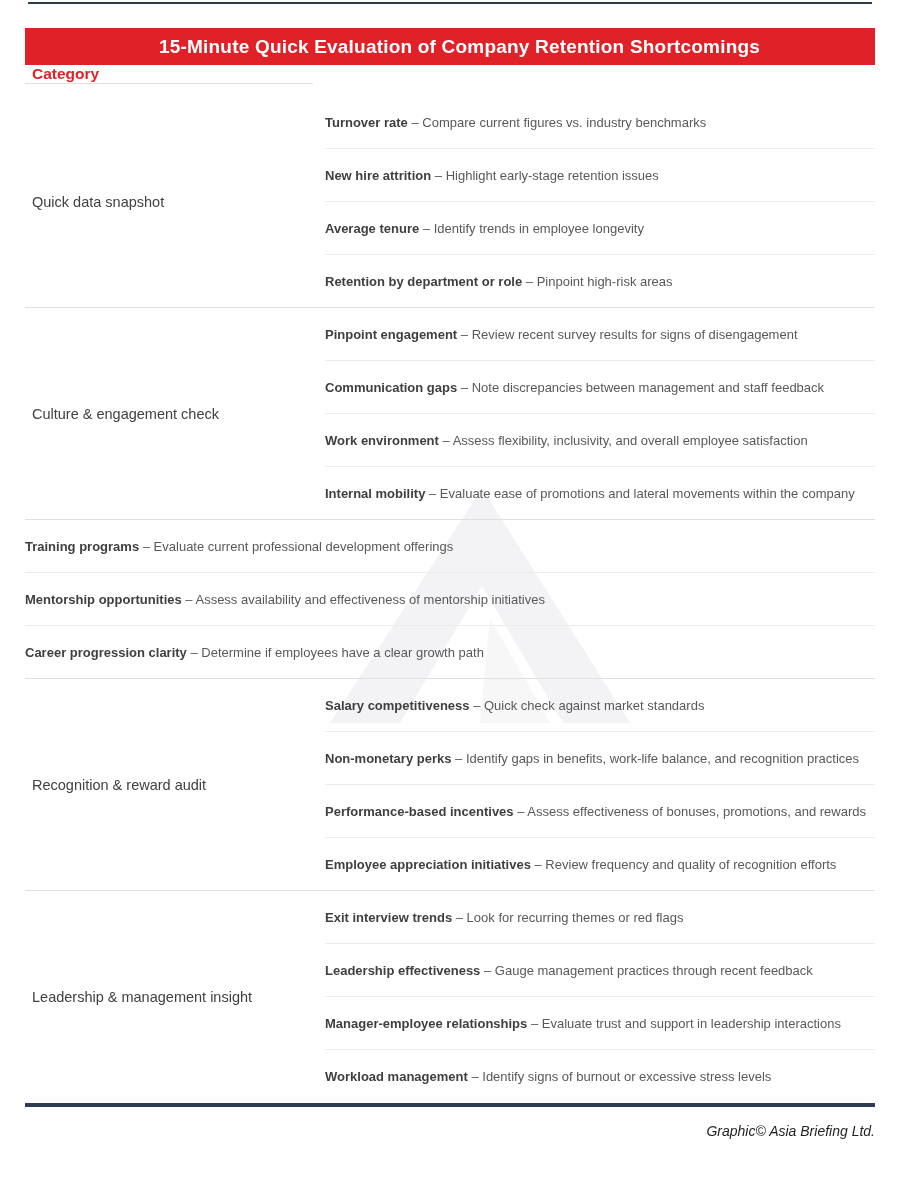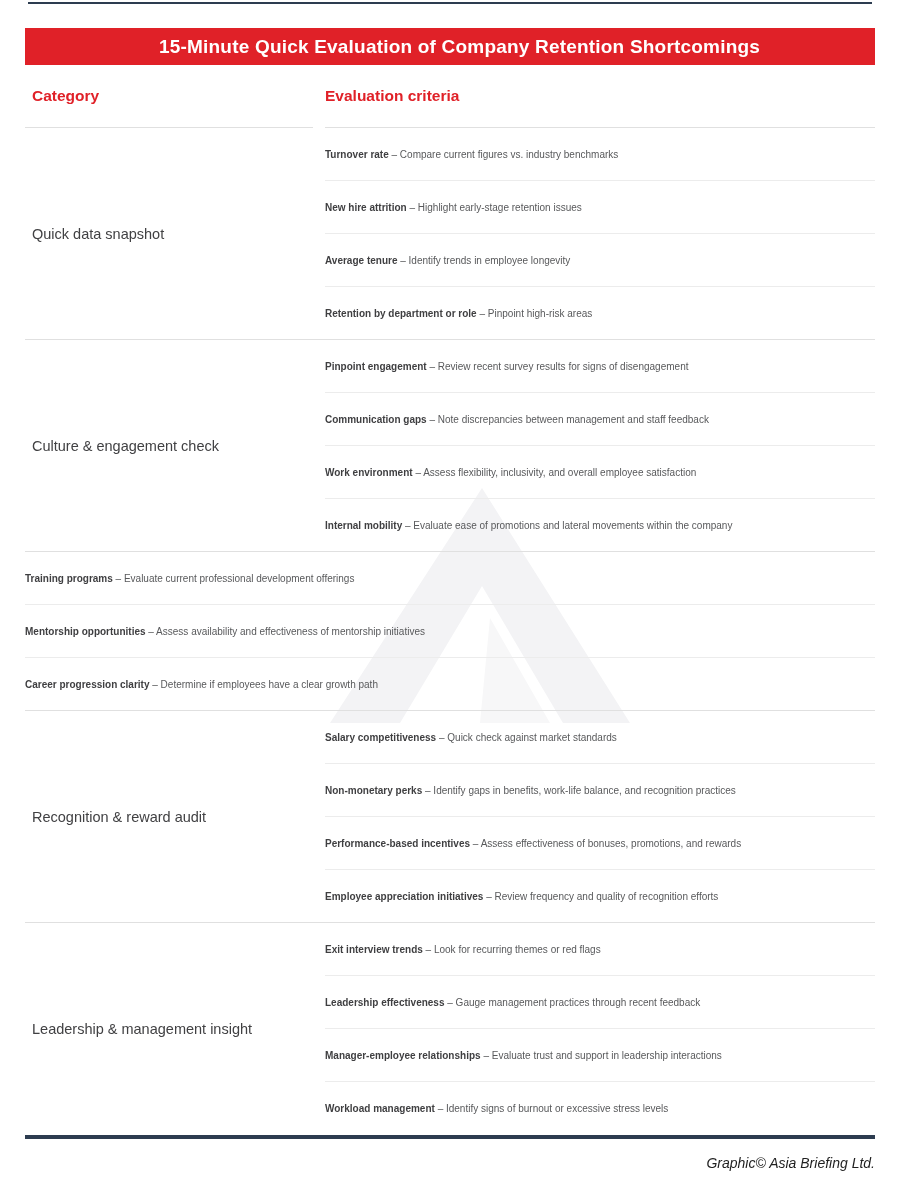--- a/index.html
+++ b/index.html
@@ -8,38 +8,38 @@
     font-family:"Liberation Sans", sans-serif;
   }
   .top-rule{position:absolute;top:2px;left:28px;right:28px;height:2px;background:#2d3c50;}
   .banner{
     margin:28px 25px 0;height:37px;background:#e02128;color:#ffffff;
     display:flex;align-items:center;justify-content:center;
     font-weight:bold;font-size:19px;letter-spacing:.2px;position:relative;z-index:1;padding-left:19px;
   }
   .watermark{position:absolute;left:330px;top:488px;z-index:0;}
   .content{position:relative;z-index:1;margin:0 25px;}
-  .thead{display:flex;height:63px;}
+  .thead{display:flex;height:31px;flex-direction:column;}
   .th{
     display:flex;align-items:center;font-weight:bold;font-size:15.5px;color:#e02128;
     border-bottom:1px solid #e0e0e0;box-sizing:border-box;
   }
   .th-cat{width:288px;padding-left:7px;margin-right:12px;}
   .th-crit{flex:1;}
   .section{display:flex;}
   .section + .section{border-top:1px solid #e0e0e0;}
   .cat-cell{
     width:288px;margin-right:12px;padding-left:7px;box-sizing:border-box;
     display:flex;align-items:center;
   }
   .cat-label{font-size:14.5px;color:#414143;}
   .rows{flex:1;display:flex;flex-direction:column;}
   .crit-row{height:52px;display:flex;align-items:center;}
   .crit-row:not(:last-child){border-bottom:1px solid #ececec;}
-  .crit-text{margin:0;font-size:10px;line-height:21px;max-width:545px;color:#58595b;}
+  .crit-text{margin:0;font-size:13px;line-height:21px;max-width:545px;color:#58595b;}
   .term{font-weight:bold;color:#3f3f41;}
   .bottom-rule{margin:1px 25px 0;height:4px;background:#2d3c50;}
   .credit{
     margin:16px 25px 0;text-align:right;font-style:italic;font-size:14px;color:#1f1f1f;
     position:relative;z-index:1;
   }
 </style>
 </head>
 <body>
 
@@ -52,21 +52,20 @@
     <path d="M160 130 L220 235 H150 Z" fill="#f7f7f8"></path>
   </svg>
 
   <div class="banner">
     <span>15-Minute Quick Evaluation of Company Retention Shortcomings</span>
   </div>
 
   <div class="content">
     <div class="thead">
       <div class="th th-cat">Category</div>
-      <div class="th th-crit">Evaluation criteria</div>
     </div>
     <div id="sections">
         <div class="section">
           <div class="cat-cell">
             <div class="cat-label">Quick data snapshot</div>
           </div>
           <div class="rows">
             <div class="crit-row">
               <p class="crit-text"><span class="term">Turnover rate</span> <span class="desc">– Compare current figures vs. industry benchmarks</span></p>
             </div>

